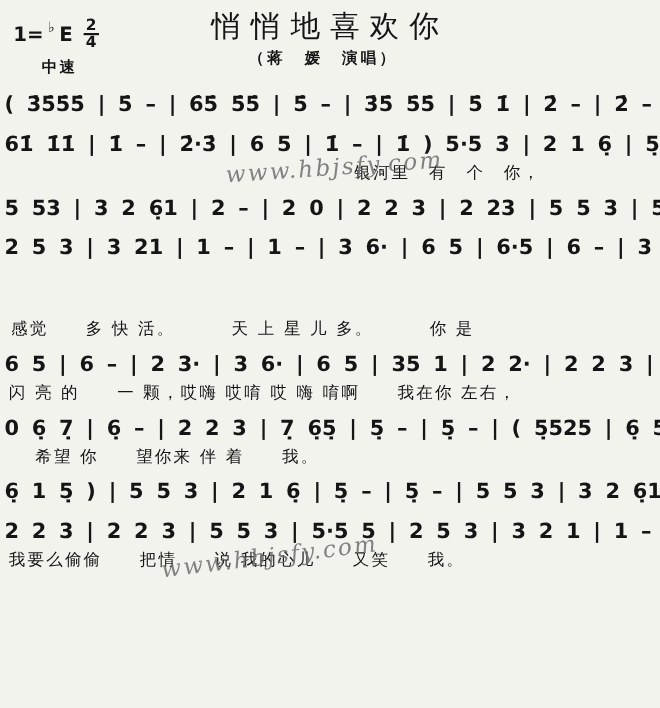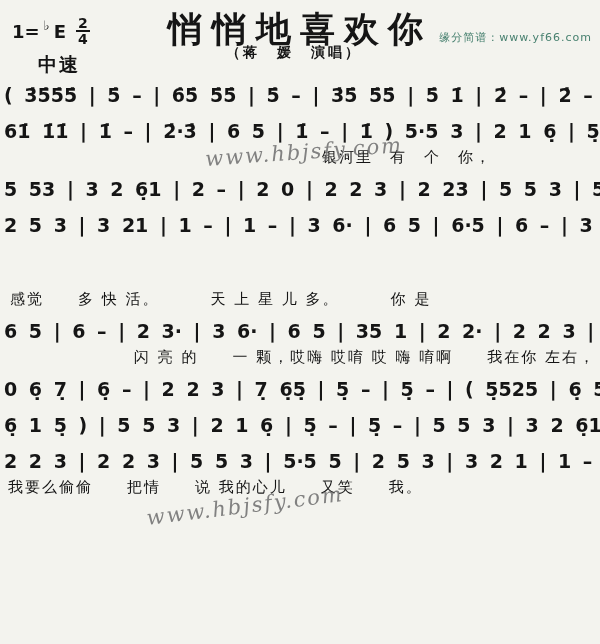--- a/index.html
+++ b/index.html
@@ -20,26 +20,26 @@
     white-space:nowrap;
   }
   .keysig .flat{font-size:13px;vertical-align:super;position:relative;top:-6px;}
   .frac{
     display:inline-flex;flex-direction:column;align-items:center;
     font-size:14px;line-height:14px;font-weight:bold;margin-left:6px;
   }
   .frac .num{border-bottom:2px solid #151515;padding:0 2px;}
   .tempo{
     position:absolute;left:38px;top:52px;
-    font-weight:bold;font-size:19px;letter-spacing:2px;
+    font-weight:bold;font-size:14px;letter-spacing:2px;
   }
   .title{
     position:absolute;left:0;right:0;top:6px;
     text-align:center;
-    font-size:35px;font-weight:bold;letter-spacing:9px;
+    font-size:27px;font-weight:normal;letter-spacing:9px;
   }
   .performer{
     position:absolute;left:0;right:12px;top:44px;
     text-align:center;
     font-size:14px;font-weight:bold;letter-spacing:3px;
   }
   .credit{
     position:absolute;right:8px;top:30px;
     font-size:11px;letter-spacing:1px;
     color:#47806f;
@@ -52,21 +52,21 @@
     white-space:nowrap;word-spacing:5px;
   }
   .lyrics{
     font-weight:normal;font-size:15px;line-height:22px;
     white-space:nowrap;letter-spacing:2px;
   }
   .l1 .notes{margin-top:2px;}
   .l2 .lyrics{padding-left:318px;}
   .l3 .lyrics{padding-left:6px;}
   .l4 .lyrics{padding-left:6px;margin-top:48px;}
-  .l5 .lyrics{padding-left:4px;text-align:right;}
+  .l5 .lyrics{padding-left:4px;}
   .l6 .lyrics{padding-left:28px;}
   .l7 .lyrics{padding-left:96px;}
   .l8 .lyrics{padding-left:4px;}
   
   .wm{
     position:absolute;
     font-family:"DejaVu Serif",serif;
     font-style:italic;
     font-size:21px;letter-spacing:2px;
     color:#6e6e6e;opacity:.85;
@@ -86,21 +86,20 @@
         <span class="flat">♭</span>
         <span>E</span>
       <span class="frac">
         <span class="num">2</span>
         <span class="den">4</span>
       </span>
     </div>
     <div class="tempo">中速</div>
     <div class="title">悄悄地喜欢你</div>
     <div class="performer">（蒋　媛　演唱）</div>
-    <div class="credit">缘分简谱：www.yf66.com</div>
   </div>
 
   <div class="score">
 
     <div class="line l1">
       <div class="notes">( 3̇5̇5̇5̇ | 5̇ – | 6̇5̇ 5̇5̇ | 5̇ – | 3̇5̇ 5̇5̇ | 5̇ 1̇ | 2̇ – | 2̇ – | 2̇5̇ 5̇5̇ | 5̇ – |</div>
     </div>
 
     <div class="line l2">
       <div class="notes">61̇ 1̇1̇ | 1̇ – | 2̇·3̇ | 6 5 | 1̇ – | 1̇ ) 5·5 3 | 2 1 6̣ | 5̣ – | 5̣ 0 |</div>
@@ -116,20 +115,21 @@
       <div class="lyrics">感觉　　多 快 活。　　　天 上 星 儿 多。　　　你 是</div>
     </div>
 
     <div class="line l5">
       <div class="notes">6 5 | 6 – | 2 3· | 3 6· | 6 5 | 35 1 | 2 2· | 2 2 3 | 5̣ 7̣ |</div>
       <div class="lyrics">闪 亮 的　　一 颗，哎嗨 哎唷 哎 嗨 唷啊　　我在你 左右，</div>
     </div>
 
     <div class="line l6">
       <div class="notes">0 6̣ 7̣ | 6̣ – | 2 2 3 | 7̣ 6̣5̣ | 5̣ – | 5̣ – | ( 5̣525 | 6̣ 5 5̣ | 5̣5 21 |</div>
+      <div class="lyrics">希望 你　　望你来 伴 着　　我。</div>
     </div>
 
     <div class="line l7">
       <div class="notes">6̣ 1 5̣ ) | 5 5 3 | 2 1 6̣ | 5̣ – | 5̣ – | 5 5 3 | 3 2 6̣1 | 2 – | 2 0 |</div>
     </div>
 
     <div class="line l8">
       <div class="notes">2 2 3 | 2 2 3 | 5 5 3 | 5·5 5 | 2 5 3 | 3 2 1 | 1 – | 1 – ▌</div>
       <div class="lyrics">我要么偷偷　　把情　　说 我的心儿　　又笑　　我。</div>
     </div>

